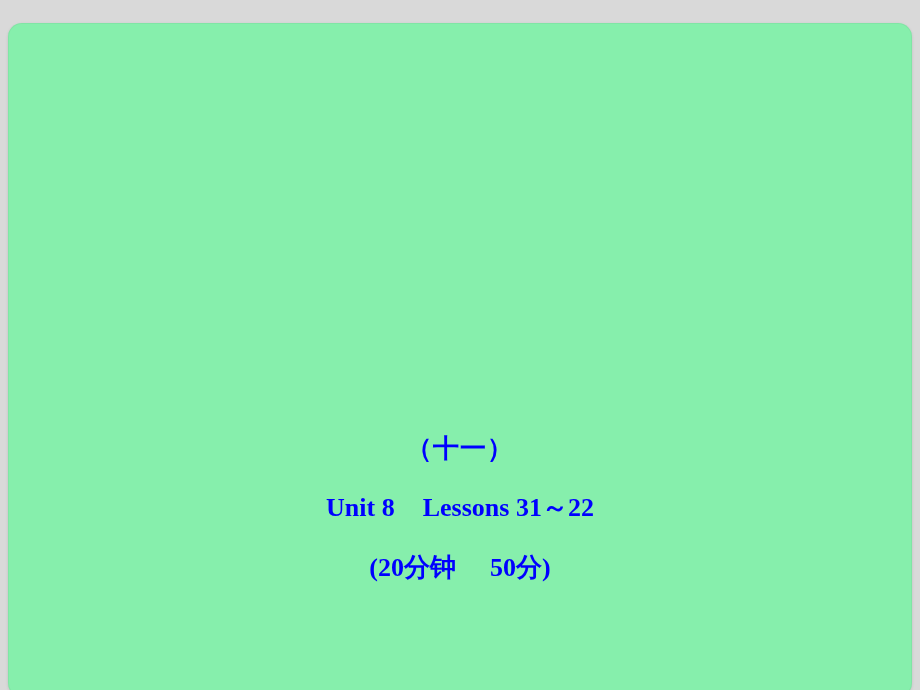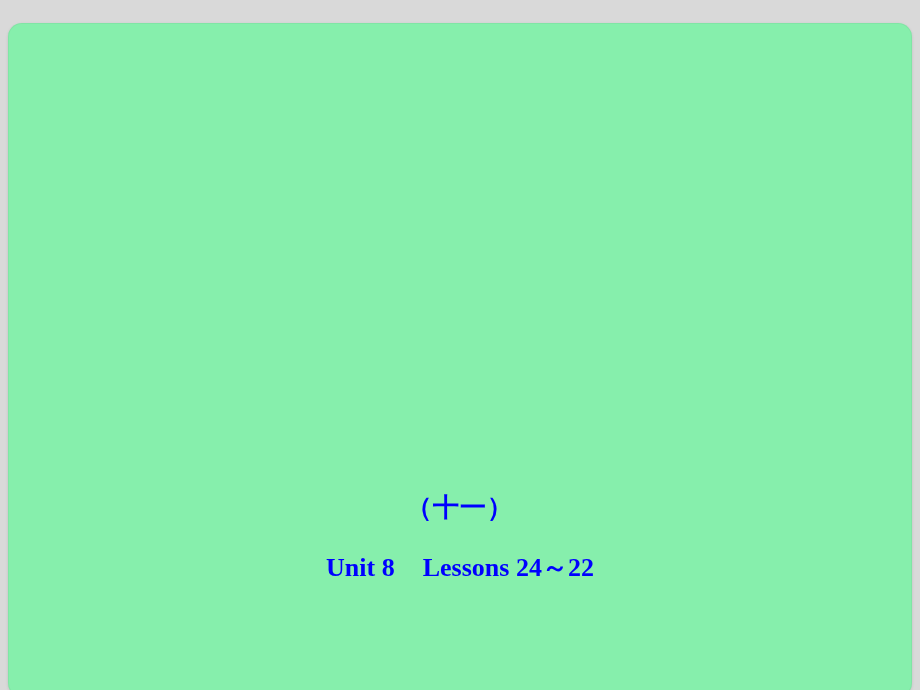--- a/index.html
+++ b/index.html
@@ -73,16 +73,19 @@
       width: 34px;
     }
   </style>
 </head>
 <body>
 
 <div class="slide">
   <div class="content">
     <div class="line line1">（十一）</div>
     <div class="line line2">
-      <span class="unit-label">Unit 8</span><span class="unit-gap"></span><span class="lessons-label">Lessons 24～22</span>
+      <span class="unit-label">Unit 8</span><span class="unit-gap"></span><span class="lessons-label">Lessons 31～22</span>
+    </div>
+    <div class="line line3">
+      <span>(20分钟</span><span class="mid-gap"></span><span>50分)</span>
     </div>
   </div>
 </div>
 
 </body></html>

